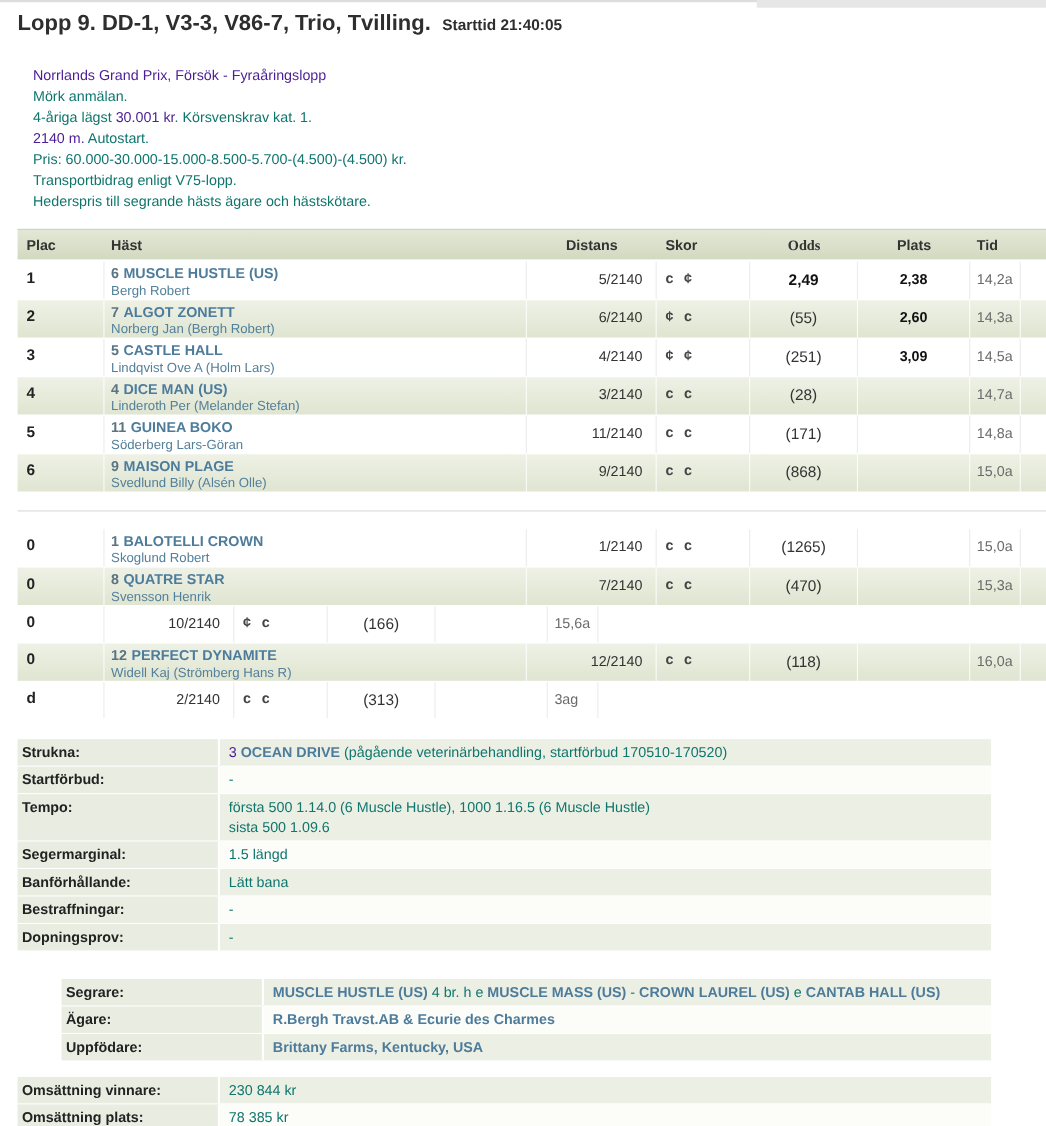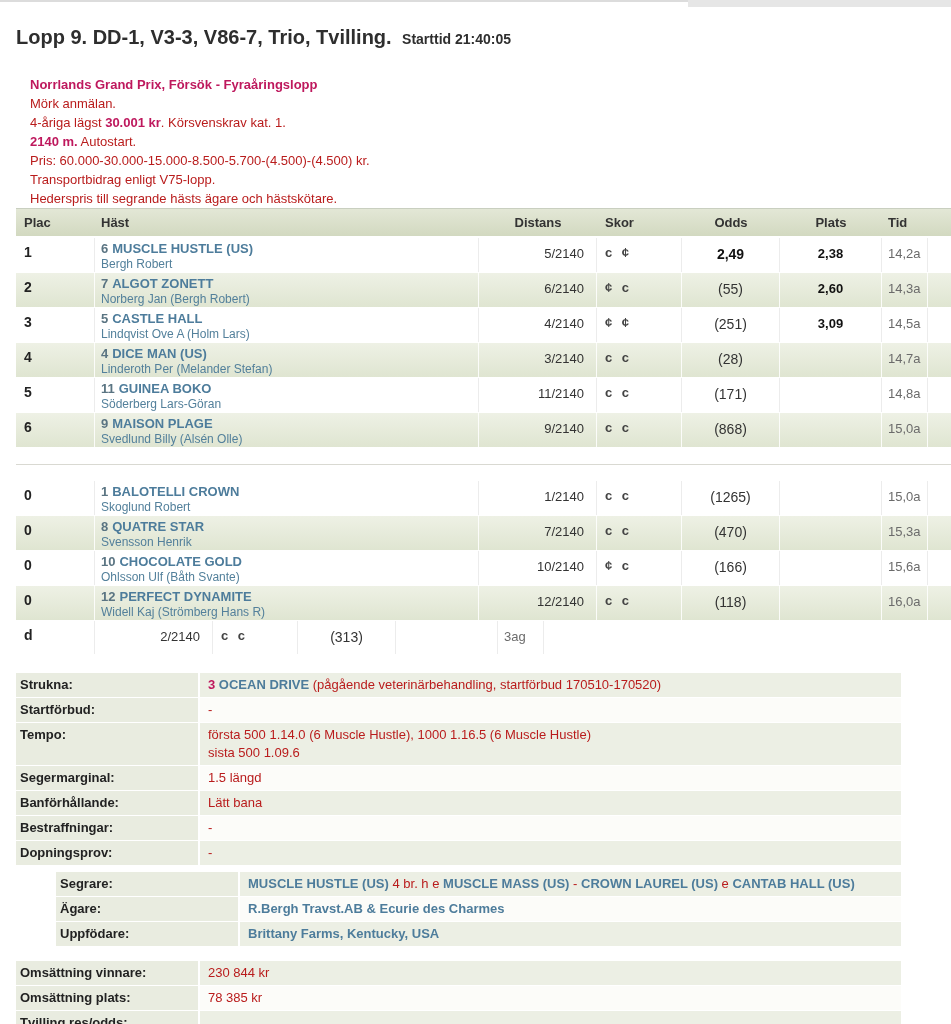--- a/index.html
+++ b/index.html
@@ -5,42 +5,42 @@
   * { margin:0; padding:0; box-sizing:border-box; }
   html,body { background:#fff; }
   body {
     width:951px; height:1024px; overflow:hidden; position:relative;
     font-family:"Liberation Sans", sans-serif; color:#333;
   }
   .top-strip { position:absolute; top:0; left:0; width:951px; height:2px; background:#dcdcdc; }
   .top-right-strip { position:absolute; top:0; right:0; width:263px; height:7px; background:#e6e6e6; }
 
   
-  .title-bar { padding:26px 0 0 16px; }
+  .title-bar { padding:10px 0 0 16px; }
   .race-title { display:inline; font-size:20px; font-weight:bold; color:#2e2e2e; }
   .start-time { display:inline; font-size:14px; font-weight:bold; color:#2e2e2e; margin-left:6px; }
 
   
   .race-info { margin:26px 0 0 30px; font-size:13px; line-height:19px; color:#3a3a3a; }
   .race-info .line { min-height:19px; }
 
   
-  .results { margin:0 0 0 16px; width:935px; }
+  .results { margin:16px 0 0 16px; width:935px; }
   .rheader {
     display:flex; height:30px; align-items:center;
     background:linear-gradient(#e3e7d6,#d2d9c0);
     border-top:1px solid #c9cfc0; border-bottom:2px solid #fff;
     font-weight:bold; font-size:13px; color:#333;
   }
   .rheader > div { height:100%; display:flex; align-items:center; }
   .h-plac  { width:79px;  padding-left:8px; }
   .h-hast  { width:384px; padding-left:6px; }
   .h-dist  { width:118px; justify-content:center; }
   .h-skor  { width:85px;  padding-left:8px; }
-  .h-odds  { width:98px;  justify-content:center; }
+  .h-odds  { width:98px;  justify-content:center;font-family:Liberation Serif, serif; }
   .h-plats { width:102px; justify-content:center; }
   .h-tid   { width:46px;  padding-left:6px; }
   .h-edge  { width:23px; }
 
   .rrow { display:flex; min-height:34px; border-bottom:1px solid #fff; }
   .rrow.green { background:linear-gradient(#eef1e5,#dfe5d1); }
   .rrow.white { background:#fff; }
   .rrow > div { border-right:1px solid transparent; }
   .rrow.green > div { border-right-color:rgba(255,255,255,.85); }
   .rrow.white > div { border-right-color:#ececec; }
@@ -67,22 +67,22 @@
   .info-row { display:flex; min-height:22px; border-bottom:1px solid #fff; }
   .info-label {
     width:184px; padding:4px 0 2px 4px; font-weight:bold; color:#222;
     background:#e9ece0; border-right:2px solid #fff;
   }
   .info-value { flex:1; padding:4px 0 2px 8px; color:#333; }
   .info-row.tint  .info-value { background:#ecefe4; }
   .info-row.plain .info-value { background:#fcfcf9; }
   .info-value .vline { min-height:18px; }
   .seg { white-space:pre-wrap; }
-  .seg-plain { color:#b91c1c; }
-  .seg-bold { font-weight:bold; color:#be185d; }
+  .seg-plain { color:#0f766e; }
+  .seg-bold { font-weight:normal; color:#4c1d95; }
   .seg-link { font-weight:bold; color:#4d7c9b; }
 </style>
 </head>
 <body>
 
 <div class="top-strip"></div>
 <div class="top-right-strip"></div>
 
 <div class="title-bar">
   <h1 class="race-title">Lopp 9. DD-1, V3-3, V86-7, Trio, Tvilling.</h1>
@@ -217,24 +217,20 @@
         </div>
         <div class="c-dist">7/2140</div>
         <div class="c-skor">c c</div>
         <div class="c-odds">(470)</div>
         <div class="c-plats"></div>
         <div class="c-tid">15,3a</div>
         <div class="c-edge"></div>
       </div>
       <div class="rrow white">
         <div class="c-plac">0</div>
-        <div class="c-hast">
-          <div class="horse-line"><span class="horse-num">10</span><span>CHOCOLATE GOLD</span></div>
-          <div class="driver">Ohlsson Ulf (Båth Svante)</div>
-        </div>
         <div class="c-dist">10/2140</div>
         <div class="c-skor">¢ c</div>
         <div class="c-odds">(166)</div>
         <div class="c-plats"></div>
         <div class="c-tid">15,6a</div>
         <div class="c-edge"></div>
       </div>
       <div class="rrow green">
         <div class="c-plac">0</div>
         <div class="c-hast">
@@ -298,21 +294,21 @@
         <div class="vline"><span class="seg seg-plain">-</span></div>
       </div>
     </div>
     <div class="info-row tint">
       <div class="info-label">Dopningsprov:</div>
       <div class="info-value">
         <div class="vline"><span class="seg seg-plain">-</span></div>
       </div>
     </div>
   </div>
-<div class="info-block" style="margin-top:6px;padding-left:40px;" id="winner-details">
+<div class="info-block" style="margin-top:25px;padding-left:40px;" id="winner-details">
     <div class="info-row tint">
       <div class="info-label">Segrare:</div>
       <div class="info-value">
         <div class="vline"><span class="seg seg-link">MUSCLE HUSTLE (US)</span><span class="seg seg-plain"> 4 br. h e </span><span class="seg seg-link">MUSCLE MASS (US)</span><span class="seg seg-plain"> - </span><span class="seg seg-link">CROWN LAUREL (US)</span><span class="seg seg-plain"> e </span><span class="seg seg-link">CANTAB HALL (US)</span></div>
       </div>
     </div>
     <div class="info-row plain">
       <div class="info-label">Ägare:</div>
       <div class="info-value">
         <div class="vline"><span class="seg seg-link">R.Bergh Travst.AB &amp; Ecurie des Charmes</span></div>

